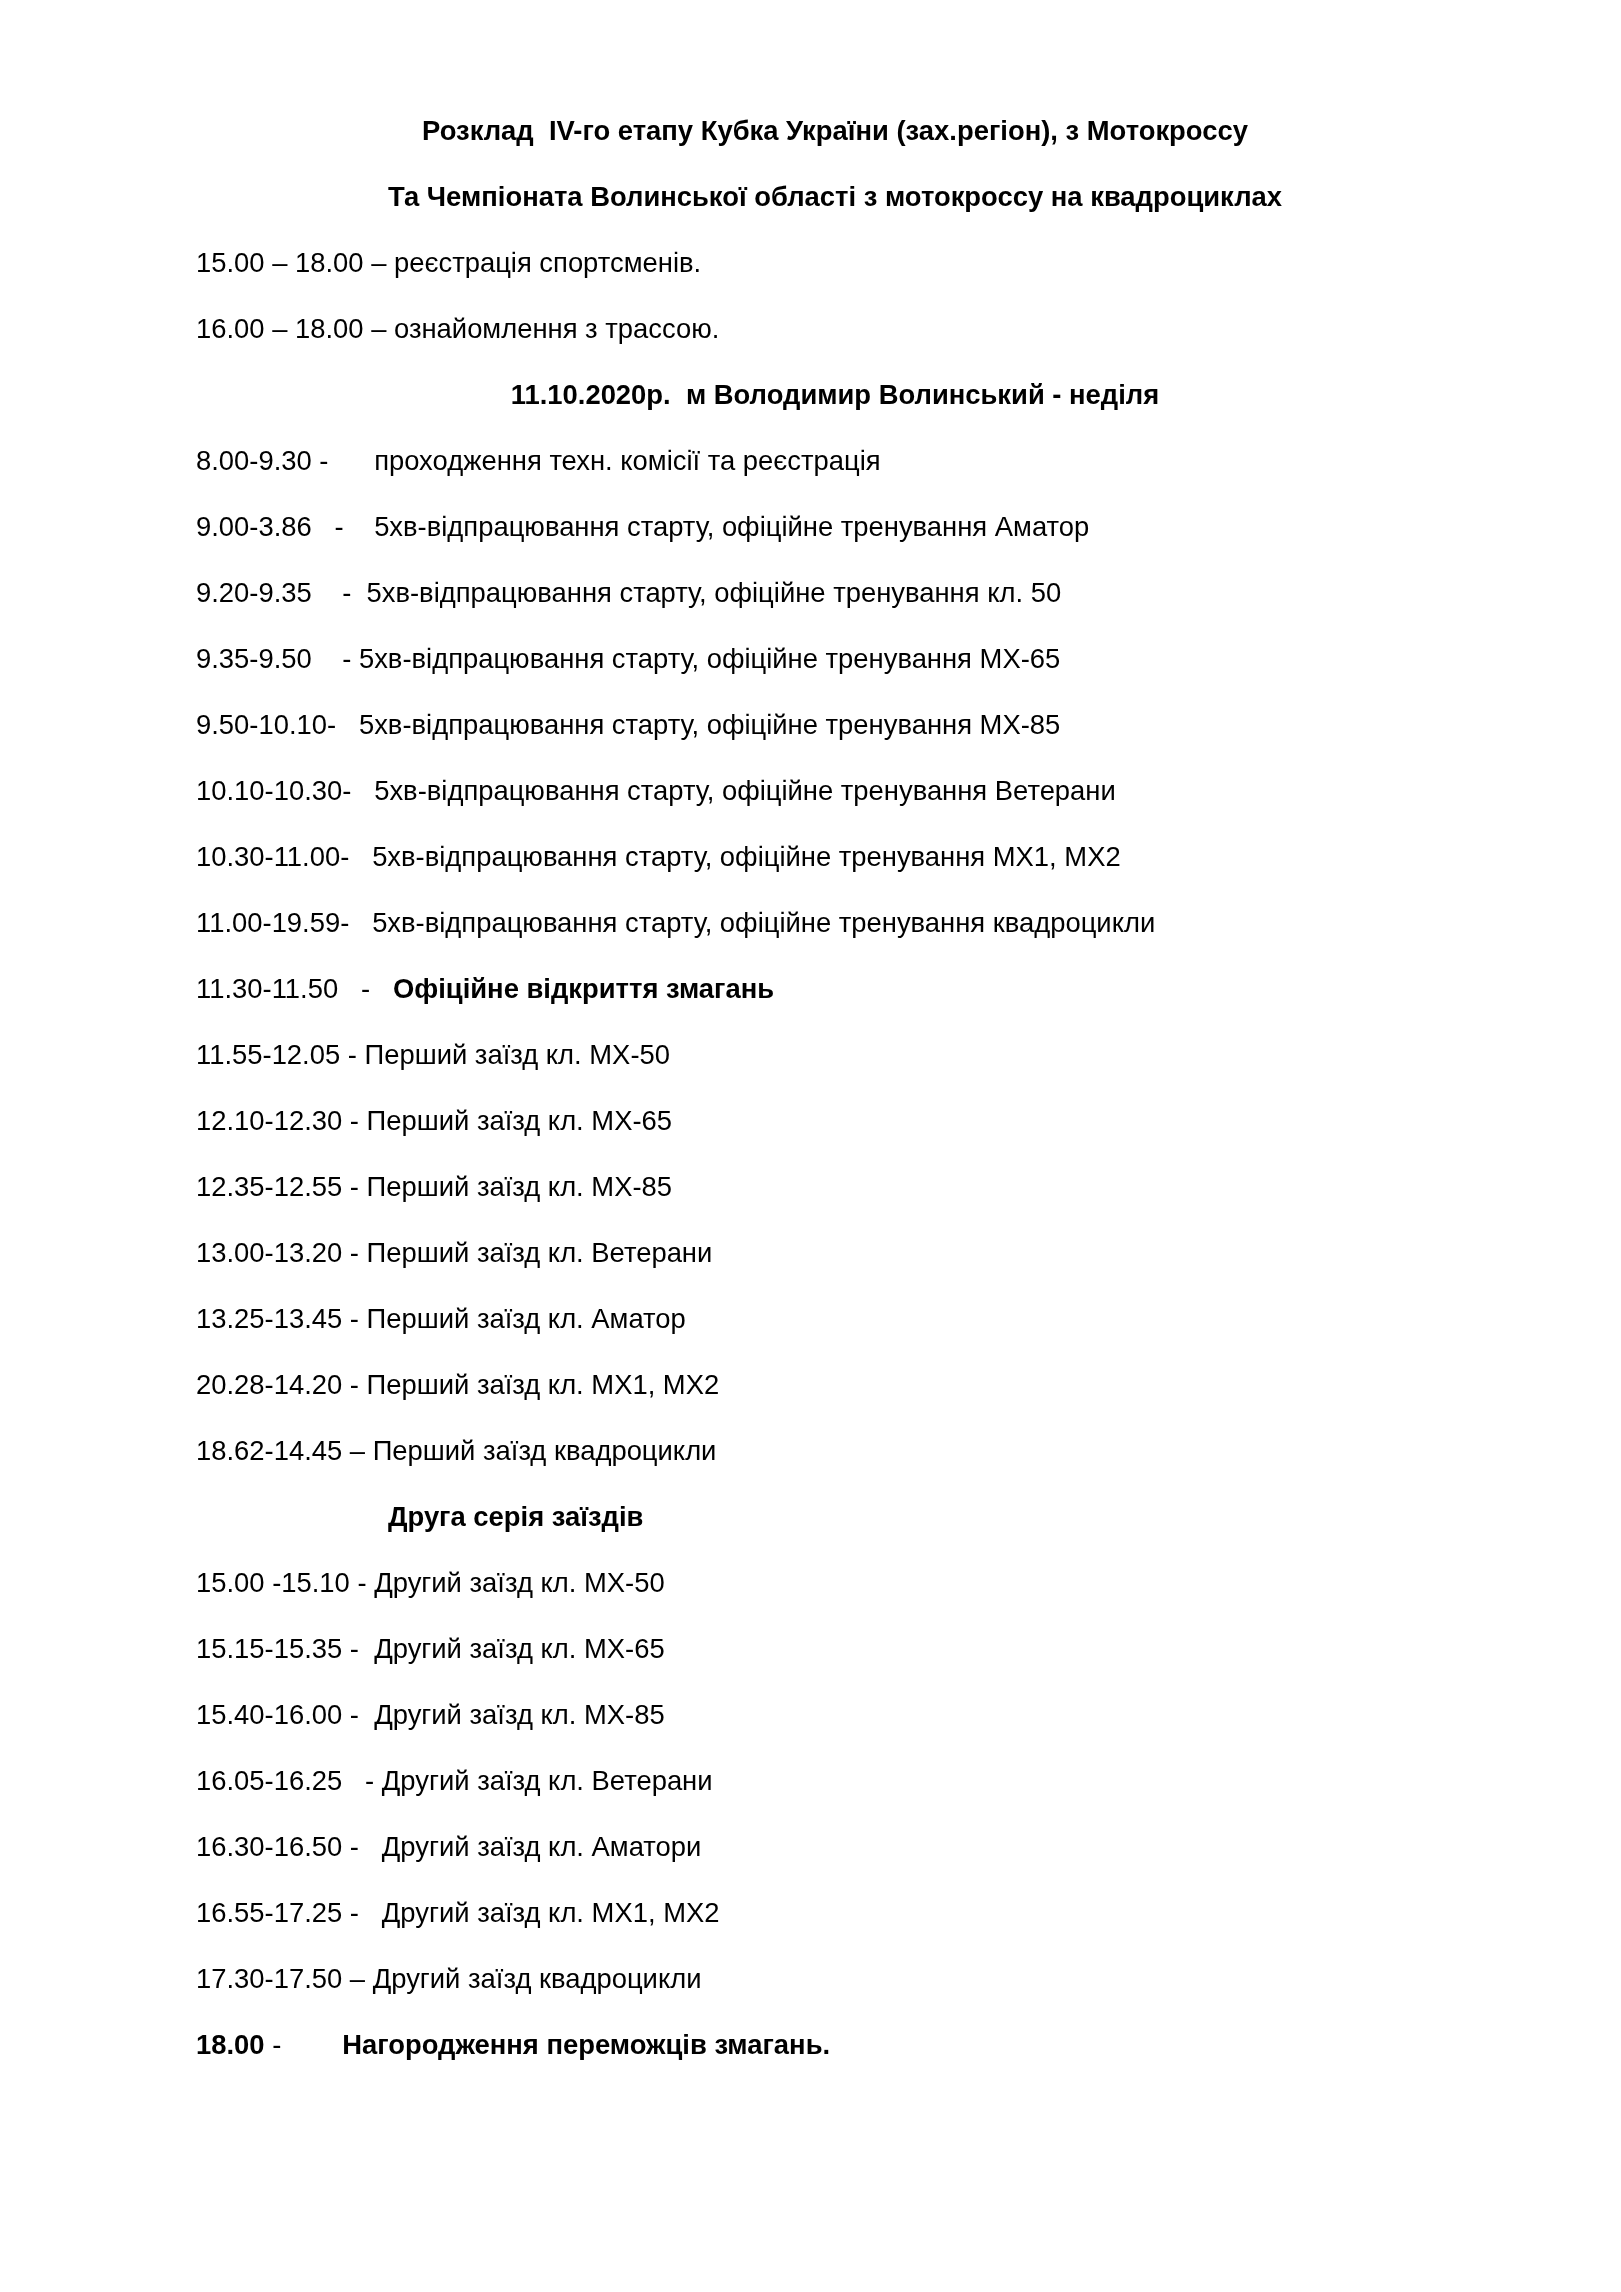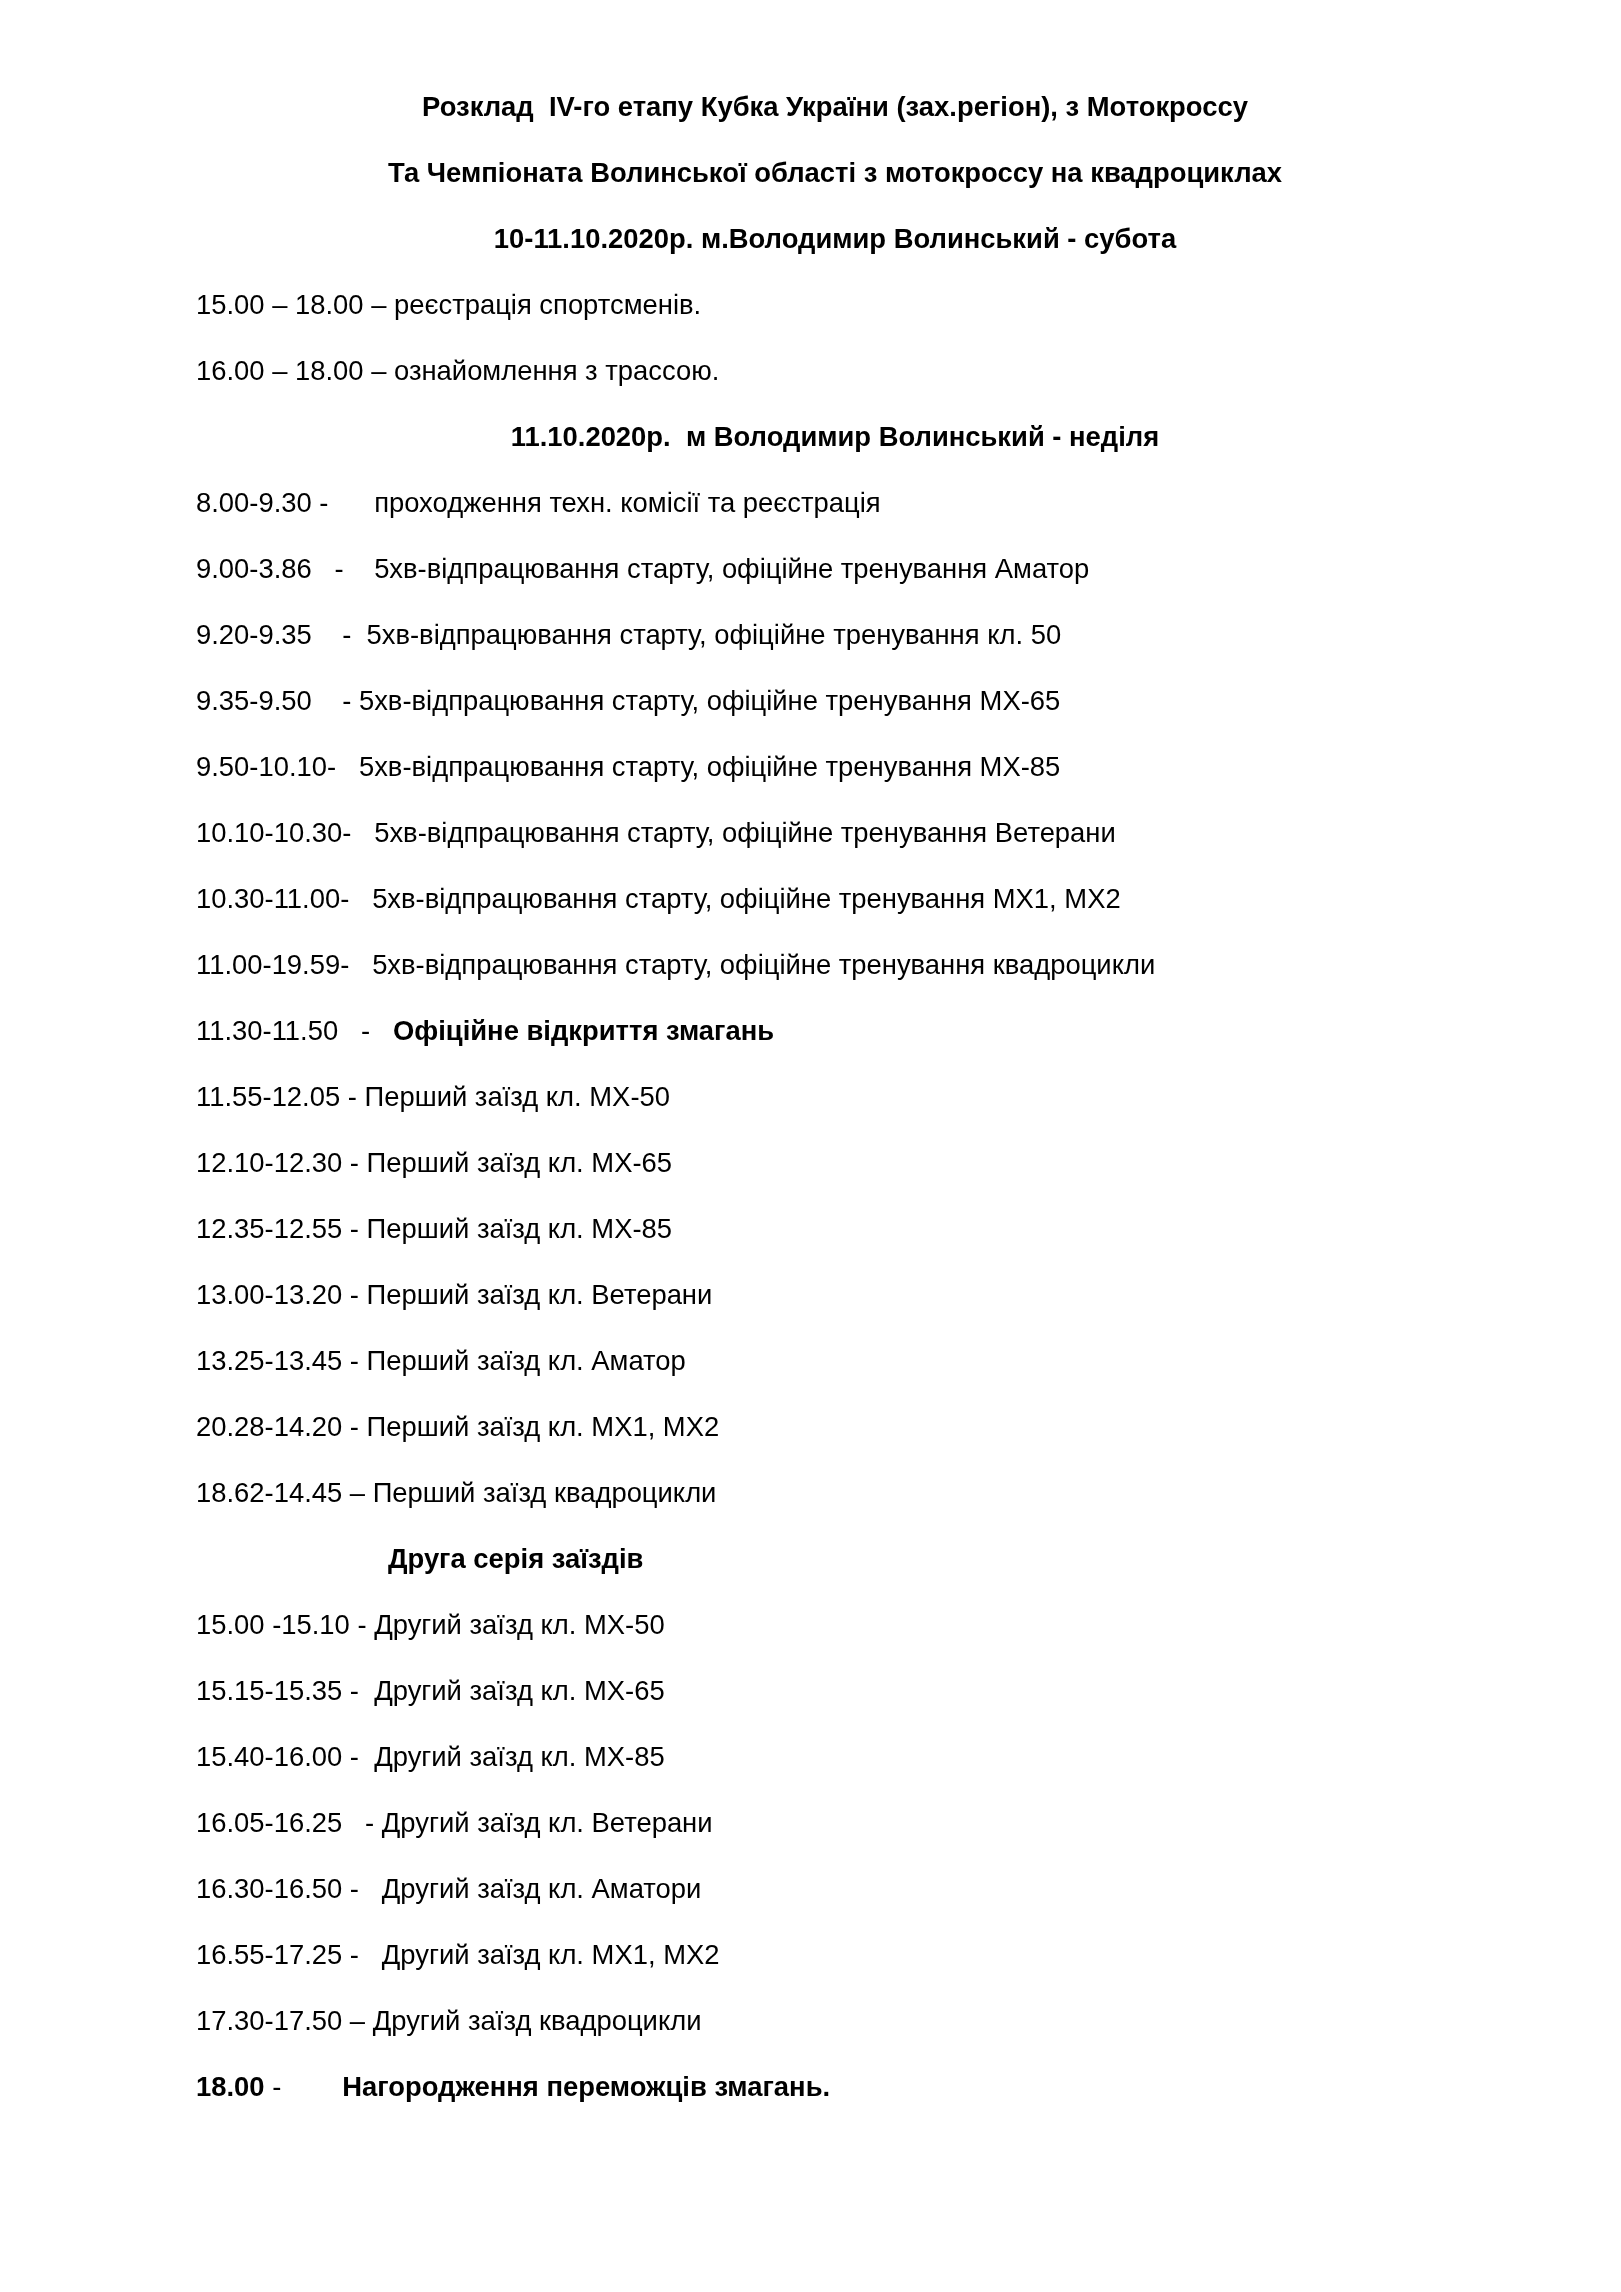--- a/index.html
+++ b/index.html
@@ -8,21 +8,21 @@
     width: 1621px;
     height: 2293px;
     background: #e8e8e8;
     font-family: "Liberation Sans", sans-serif;
     color: #000000;
   }
   .page {
     width: 1621px;
     height: 2293px;
     background: #ffffff;
-    padding: 92px 147px 39px 196px;
+    padding: 116px 147px 39px 196px;
     overflow: hidden;
   }
   .line {
     font-size: 27.4px;
     line-height: 29px;
     margin-bottom: 37px;
     white-space: pre-wrap;
     font-weight: normal;
   }
   .line.center { text-align: center; }
@@ -30,21 +30,20 @@
   .run { font-weight: inherit; }
   .run.bold { font-weight: bold; }
 </style>
 </head>
 <body>
 
 <div class="page">
   <div id="lines">
       <div class="line center"><span class="run bold">Розклад  IV-го етапу Кубка України (зах.регіон), з Мотокроссу</span></div>
       <div class="line center"><span class="run bold">Та Чемпіоната Волинської області з мотокроссу на квадроциклах</span></div>
-      <div class="line center"><span class="run bold">10-11.10.2020р. м.Володимир Волинський - субота</span></div>
       <div class="line left"><span class="run">15.00 – 18.00 – реєстрація спортсменів.</span></div>
       <div class="line left"><span class="run">16.00 – 18.00 – ознайомлення з трассою.</span></div>
       <div class="line center"><span class="run bold">11.10.2020р.  м Володимир Волинський - неділя</span></div>
       <div class="line left"><span class="run">8.00-9.30 -      проходження техн. комісії та реєстрація</span></div>
       <div class="line left"><span class="run">9.00-3.86   -    5хв-відпрацювання старту, офіційне тренування Аматор</span></div>
       <div class="line left"><span class="run">9.20-9.35    -  5хв-відпрацювання старту, офіційне тренування кл. 50</span></div>
       <div class="line left"><span class="run">9.35-9.50    - 5хв-відпрацювання старту, офіційне тренування МХ-65</span></div>
       <div class="line left"><span class="run">9.50-10.10-   5хв-відпрацювання старту, офіційне тренування МХ-85</span></div>
       <div class="line left"><span class="run">10.10-10.30-   5хв-відпрацювання старту, офіційне тренування Ветерани</span></div>
       <div class="line left"><span class="run">10.30-11.00-   5хв-відпрацювання старту, офіційне тренування МХ1, МХ2</span></div>

